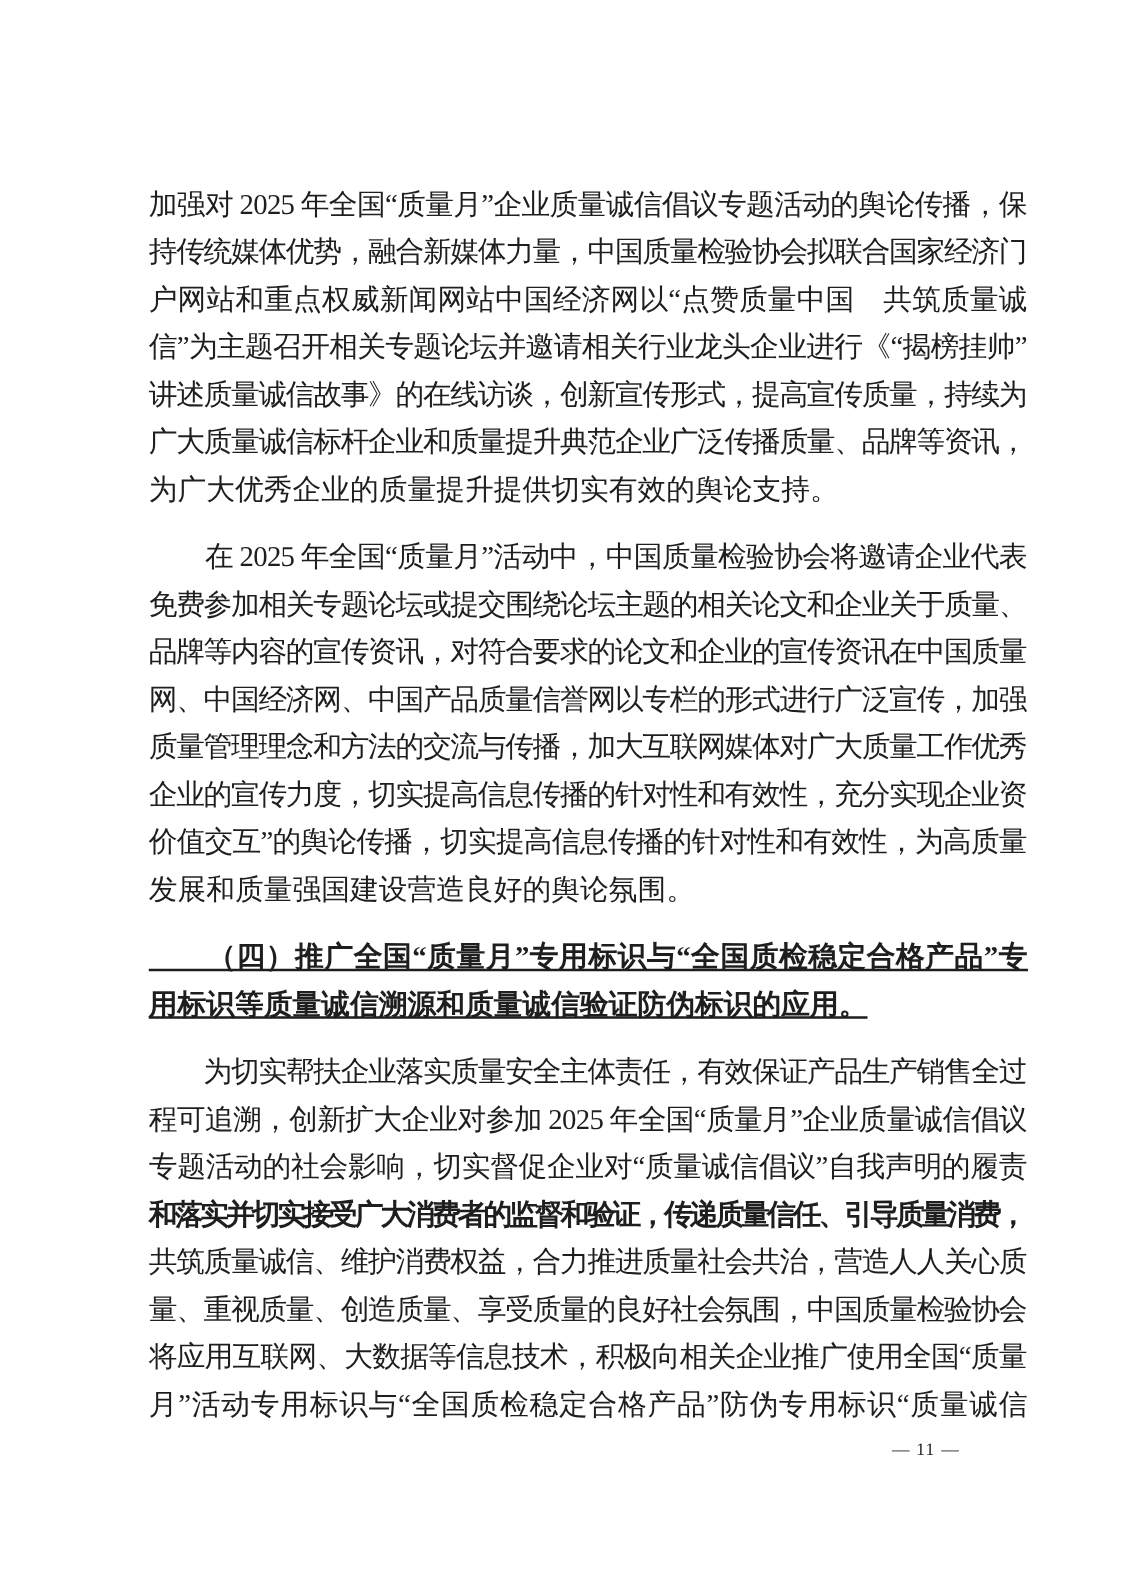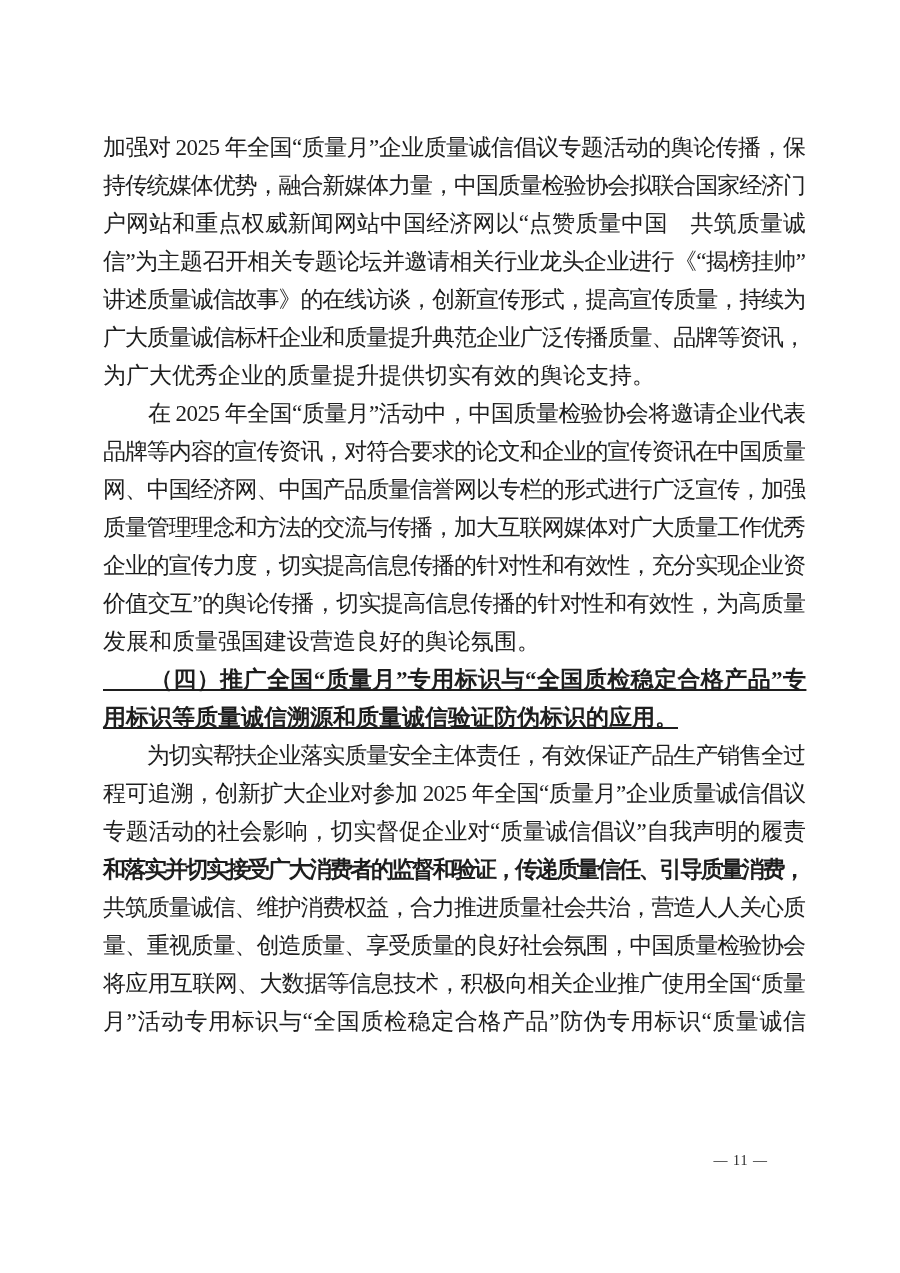--- a/index.html
+++ b/index.html
@@ -12,21 +12,21 @@
     overflow:hidden;
     font-family:"Liberation Serif","DejaVu Serif",serif;
     color:#1e1e1e;
   }
   .content{
     position:absolute;
     left:103px;
     top:129px;
     width:703px;
   }
-  .para{margin:0;padding:0;}
+  .para{margin:16px;padding:0;}
   .line{
     height:38px;
     line-height:38px;
     font-size:23px;
     white-space:nowrap;
   }
   .line-text{
     display:inline-block;
     white-space:nowrap;
     vertical-align:top;
@@ -54,20 +54,21 @@
         <div class="line"><span class="line-text fit" style="letter-spacing: -0.540625px;">加强对 2025 年全国“质量月”企业质量诚信倡议专题活动的舆论传播，保</span></div>
         <div class="line"><span class="line-text fit" style="letter-spacing: -1.06452px;">持传统媒体优势，融合新媒体力量，中国质量检验协会拟联合国家经济门</span></div>
         <div class="line"><span class="line-text fit" style="letter-spacing: 0.0927083px;">户网站和重点权威新闻网站中国经济网以“点赞质量中国　共筑质量诚</span></div>
         <div class="line"><span class="line-text fit" style="letter-spacing: -0.55127px;">信”为主题召开相关专题论坛并邀请相关行业龙头企业进行《“揭榜挂帅”</span></div>
         <div class="line"><span class="line-text fit" style="letter-spacing: -1.06452px;">讲述质量诚信故事》的在线访谈，创新宣传形式，提高宣传质量，持续为</span></div>
         <div class="line"><span class="line-text fit" style="letter-spacing: -1.06452px;">广大质量诚信标杆企业和质量提升典范企业广泛传播质量、品牌等资讯，</span></div>
         <div class="line"><span class="line-text">为广大优秀企业的质量提升提供切实有效的舆论支持。</span></div>
       </div>
       <div class="para body">
         <div class="line"><span class="line-text fit" style="letter-spacing: -0.540625px;">　　在 2025 年全国“质量月”活动中，中国质量检验协会将邀请企业代表</span></div>
+        <div class="line"><span class="line-text fit" style="letter-spacing: -1.06452px;">免费参加相关专题论坛或提交围绕论坛主题的相关论文和企业关于质量、</span></div>
         <div class="line"><span class="line-text fit" style="letter-spacing: -1.06452px;">品牌等内容的宣传资讯，对符合要求的论文和企业的宣传资讯在中国质量</span></div>
         <div class="line"><span class="line-text fit" style="letter-spacing: -1.06452px;">网、中国经济网、中国产品质量信誉网以专栏的形式进行广泛宣传，加强</span></div>
         <div class="line"><span class="line-text fit" style="letter-spacing: -1.06452px;">质量管理理念和方法的交流与传播，加大互联网媒体对广大质量工作优秀</span></div>
         <div class="line"><span class="line-text fit" style="letter-spacing: -1.06452px;">企业的宣传力度，切实提高信息传播的针对性和有效性，充分实现企业资</span></div>
         <div class="line"><span class="line-text fit" style="letter-spacing: -0.652218px;">价值交互”的舆论传播，切实提高信息传播的针对性和有效性，为高质量</span></div>
         <div class="line"><span class="line-text">发展和质量强国建设营造良好的舆论氛围。</span></div>
       </div>
       <div class="para heading">
         <div class="line"><span class="line-text fit" style="letter-spacing: 0.419355px;">　　（四）推广全国“质量月”专用标识与“全国质检稳定合格产品”专</span></div>
         <div class="line"><span class="line-text">用标识等质量诚信溯源和质量诚信验证防伪标识的应用。</span></div>

